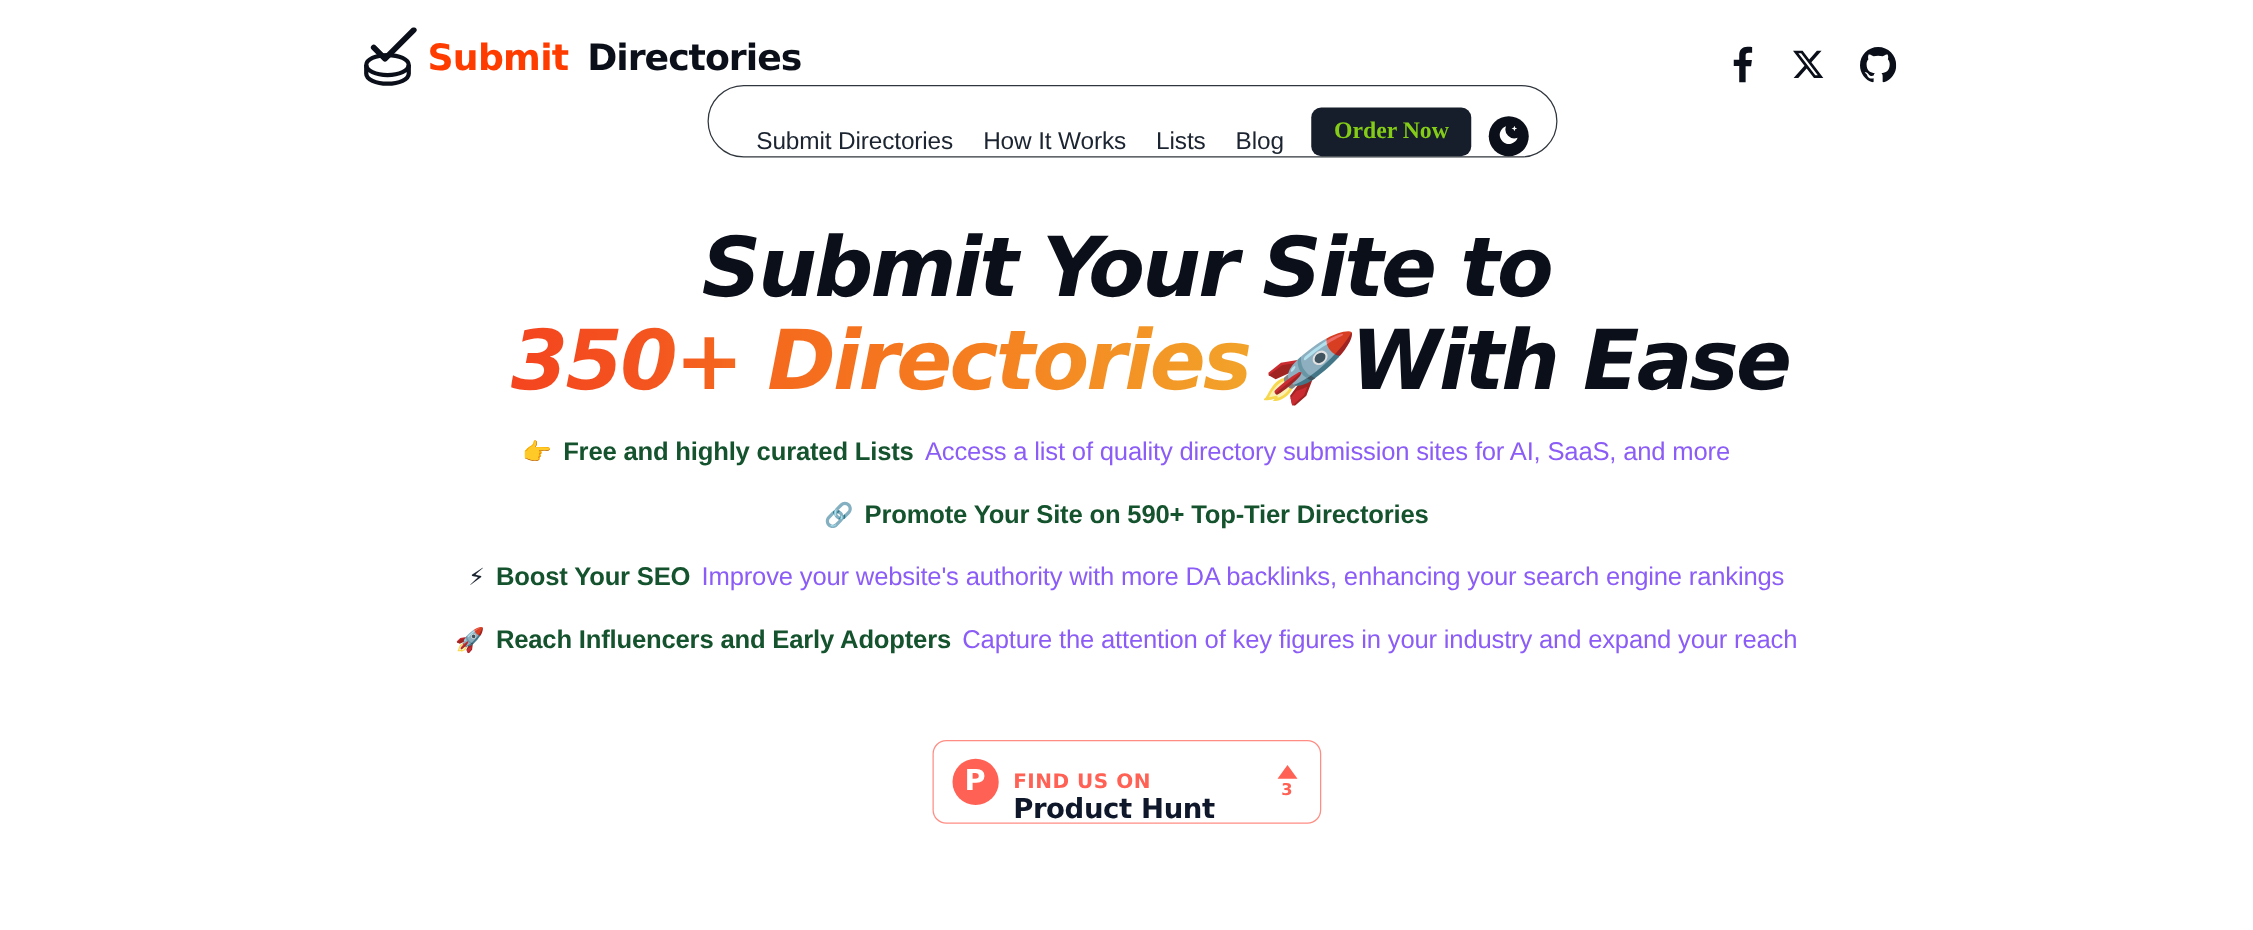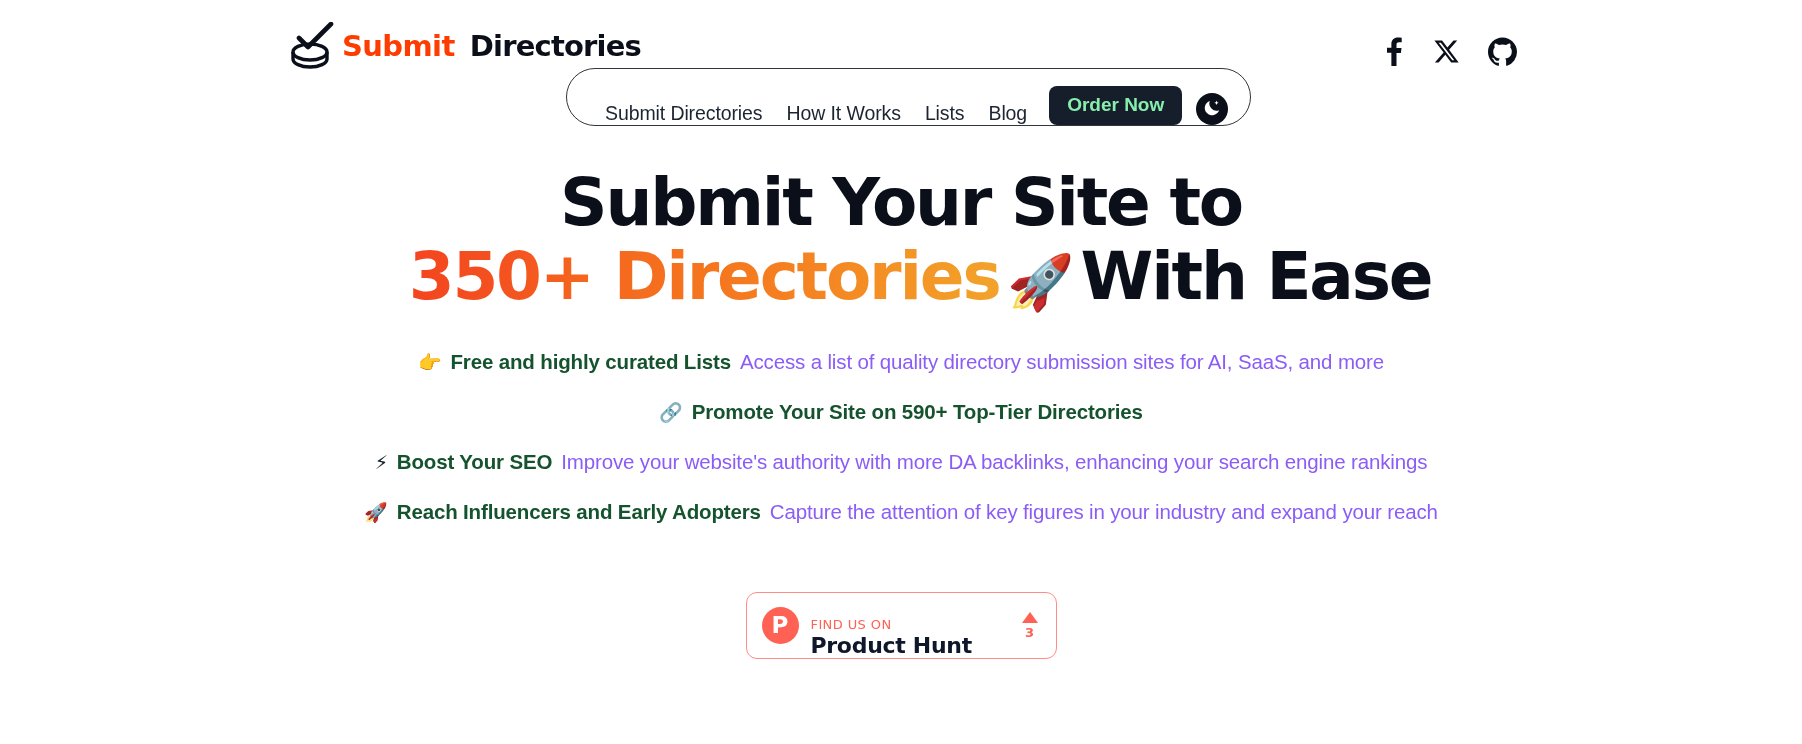--- a/index.html
+++ b/index.html
@@ -85,30 +85,30 @@
   .nav-link {
     font-size: 19.5px;
     color: #1b2430;
     text-decoration: none;
     padding: 0 12px;
     white-space: nowrap;
     letter-spacing: -0.1px;
   }
   .nav-cta {
     background: #161d2b;
-    color: #86efac;
+    color: #84cc16;
     font-size: 19px;
     font-weight: bold;
     border: none;
     border-radius: 8px;
     padding: 8px 18px 9px;
     margin-left: 10px;
     white-space: nowrap;
     cursor: pointer;
-    font-family: Liberation Sans, sans-serif;
+    font-family: Liberation Serif, serif;
   }
   .theme-toggle {
     width: 32px;
     height: 32px;
     border-radius: 50%;
     background: #0b0f19;
     margin-left: 14px;
     display: flex;
     align-items: center;
     justify-content: center;
@@ -134,27 +134,28 @@
 
   
   .hero {
     position: absolute;
     top: 170px;
     left: 0;
     width: 1802px;
     text-align: center;
   }
   .hero h1 {
-    margin: 0;
+    margin: 12px;
     font-family: "DejaVu Sans", sans-serif;
     font-weight: bold;
     font-size: 66px;
     line-height: 1.0;
     letter-spacing: -2.2px;
     color: #0b0f19;
+    font-style: italic;
   }
   .hero-line1 { display: block; }
   .hero-line2 {
     display: block;
     margin-top: 8px;
     white-space: nowrap;
     padding-left: 38px;
   }
   .grad-count {
     background: linear-gradient(90deg, #F4441F 0%, #F4551F 60%, #F5691E 100%);
@@ -253,22 +254,22 @@
   .ph-texts {
     display: flex;
     flex-direction: column;
     justify-content: center;
     line-height: 1;
     flex: 1 1 auto;
   }
   .ph-kicker {
     color: #FF6154;
     font-family: "DejaVu Sans", sans-serif;
-    font-size: 13px;
-    font-weight: normal;
+    font-size: 16px;
+    font-weight: bold;
     letter-spacing: 0.4px;
     margin-top: 24px;
   }
   .ph-name {
     color: #0f172a;
     font-family: "DejaVu Sans", sans-serif;
     font-size: 22px;
     font-weight: bold;
     letter-spacing: -0.3px;
     margin-top: 4px;

